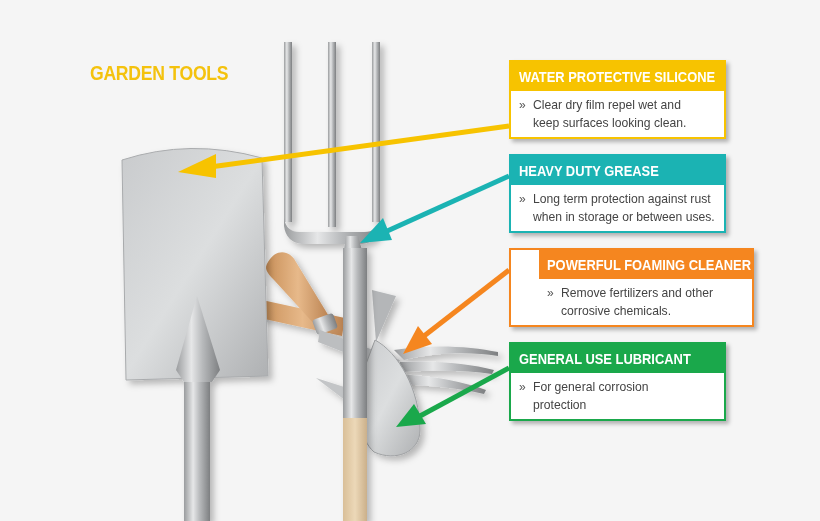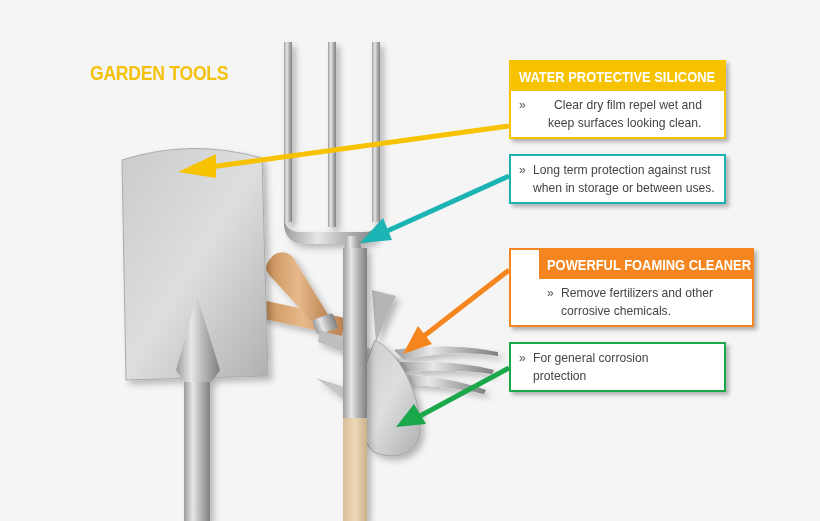--- a/index.html
+++ b/index.html
@@ -94,45 +94,47 @@
       <line x1="509" y1="270" x2="424" y2="336" stroke="#f5861f" stroke-width="5"></line>
       <polygon points="403,354 418,326 432,344" fill="#f5861f"></polygon>
     </g>
     <g>
       <line x1="509" y1="368" x2="420" y2="416" stroke="#1aa84b" stroke-width="5"></line>
       <polygon points="396,427 414,404 426,424" fill="#1aa84b"></polygon>
     </g>
   </g>
 </svg>
 
-<div class="box" style="top:60px;border:2px solid #f7c300;text-align:right;">
+<div class="box" style="top:60px;border:2px solid #f7c300;">
   <div class="hdr" style="background:#f7c300;"><span>WATER PROTECTIVE SILICONE</span></div>
   <div class="body">
     <span class="bullet">»</span>
     <span class="txt">Clear dry film repel wet and</span><br>
     <span class="txt">keep surfaces looking clean.</span>
   </div>
 </div>
 
 <div class="box" style="top:154px;border:2px solid #1bb3b3;">
+  <div class="hdr" style="background:#1bb3b3;"><span>HEAVY DUTY GREASE</span></div>
   <div class="body">
     <span class="bullet">»</span>
     <span class="txt">Long term protection against rust</span><br>
     <span class="txt">when in storage or between uses.</span>
   </div>
 </div>
 
 <div class="box" style="top:248px;border:2px solid #f5861f;padding-left:28px;">
   <div class="hdr" style="background:#f5861f;"><span>POWERFUL FOAMING CLEANER</span></div>
   <div class="body">
     <span class="bullet">»</span>
     <span class="txt">Remove fertilizers and other</span><br>
     <span class="txt">corrosive chemicals.</span>
   </div>
 </div>
 
 <div class="box" style="top:342px;border:2px solid #1aa84b;">
+  <div class="hdr" style="background:#1aa84b;"><span>GENERAL USE LUBRICANT</span></div>
   <div class="body">
     <span class="bullet">»</span>
     <span class="txt">For general corrosion</span><br>
     <span class="txt">protection</span>
   </div>
 </div>
 
 </body></html>

